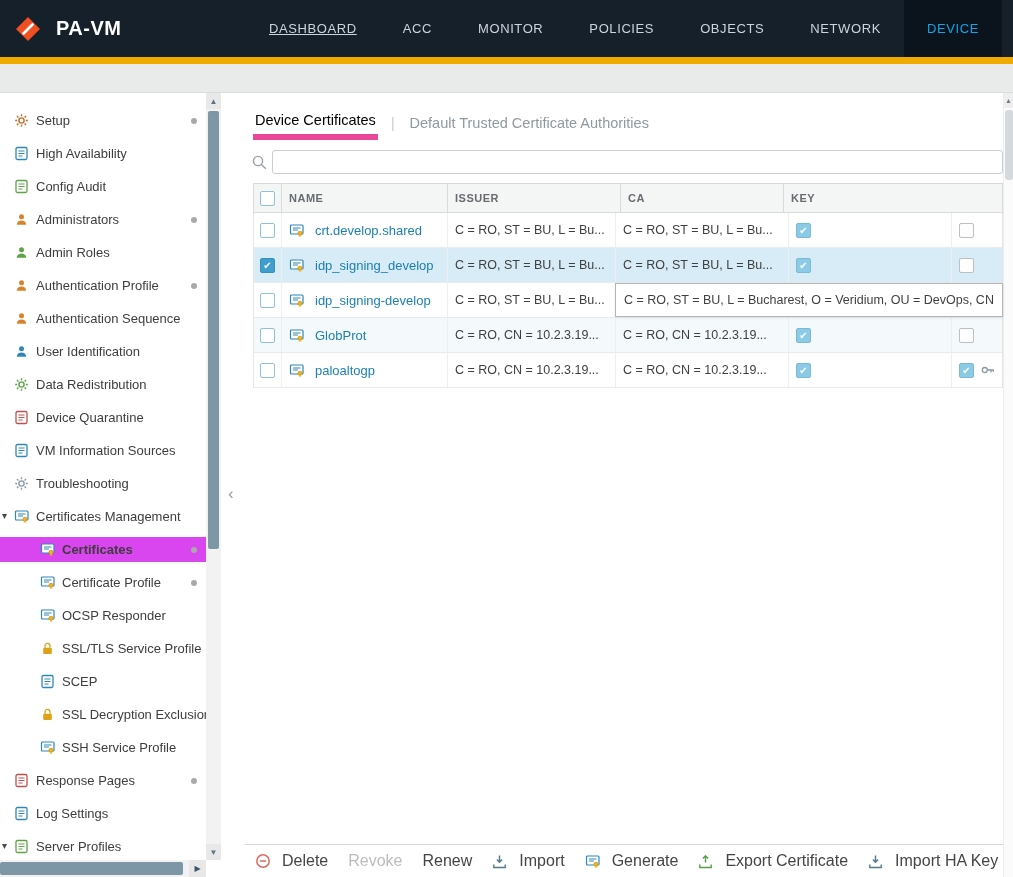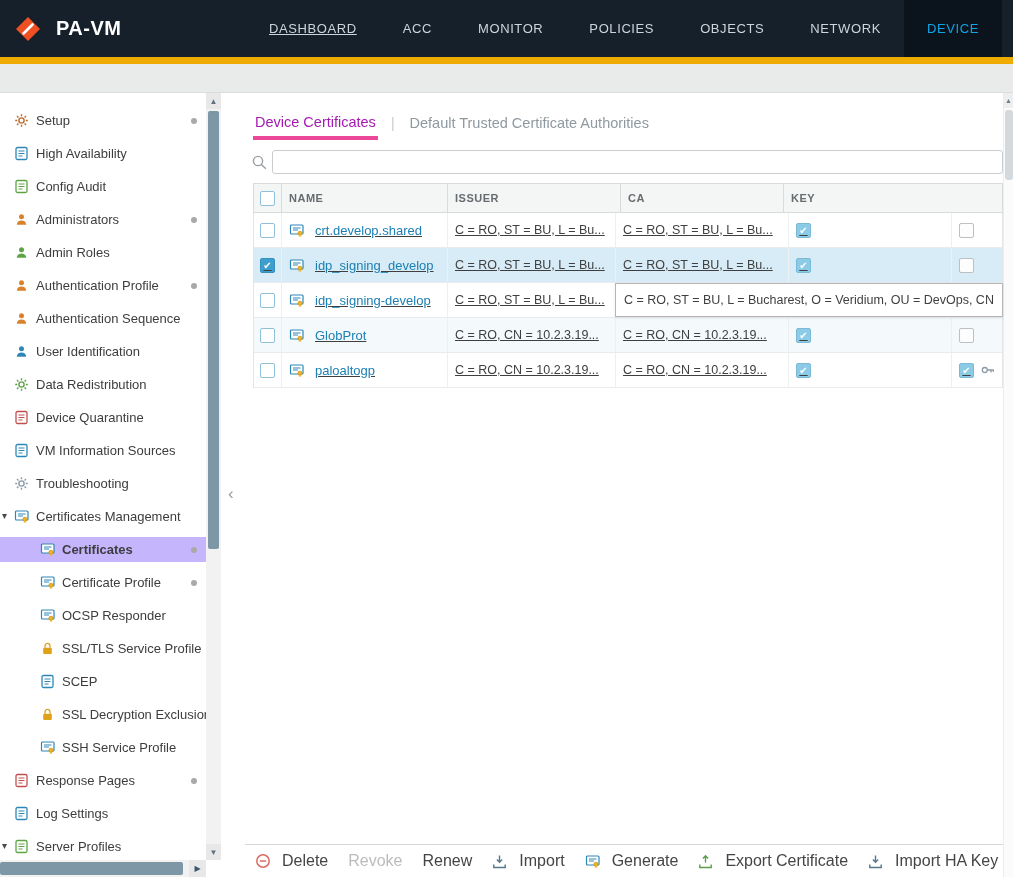--- a/index.html
+++ b/index.html
@@ -24,40 +24,40 @@
   .sidebar { position:absolute; top:93px; left:0; width:245px; height:784px; background:#fff; overflow:hidden; }
   .tree { position:absolute; top:7px; left:0; width:206px; }
   .tree-item { height:25px; display:flex; align-items:center; position:relative;
     font-size:13px; color:#3d3d3d; white-space:nowrap; overflow:hidden; cursor:pointer;margin-top:8px; }
   .tree-item .lbl { overflow:hidden; }
   .level0 { padding-left:14px; }
   .level1 { padding-left:40px; }
   .caret { position:absolute; left:2px; top:6px; font-size:10px; color:#4a4a4a; }
   .icn { width:17px; flex:none; display:inline-flex; align-items:center; margin-right:5px; }
   .dot { position:absolute; right:9px; top:10px; width:6px; height:6px; border-radius:50%; background:#a9a9a9; }
-  .tree-item.selected { background:#c4b5fd; font-weight:bold; }
+  .tree-item.selected { background:#d946ef; font-weight:bold; }
 
   .vscroll { position:absolute; top:0; right:24px; width:15px; height:767px; background:#f2f2f2; }
   .vs-btn { height:16px; display:flex; align-items:center; justify-content:center;
     font-size:8px; color:#5d7382; background:#e8e8e8; cursor:pointer; }
   .vs-btn.bottom { position:absolute; bottom:0; left:0; width:100%; }
   .vs-thumb { position:absolute; top:18px; left:2px; width:11px; height:438px;
     background:#7e97a7; border-radius:2px; cursor:pointer; }
   .hscroll { position:absolute; bottom:0; left:0; width:206px; height:17px; background:#f2f2f2; }
   .hs-thumb { position:absolute; left:0; top:2px; height:13px; width:183px; background:#7e97a7; border-radius:2px; }
   .hs-btn { position:absolute; right:0; top:0; width:17px; height:17px; display:flex;
     align-items:center; justify-content:center; font-size:8px; color:#39576b; background:#e8e8e8; cursor:pointer; }
   .splitter-chevron { position:absolute; top:392px; left:228px; font-size:17px;
     color:#9a9a9a; cursor:pointer; line-height:1; }
 
   
   .main { position:absolute; top:93px; left:245px; width:758px; height:784px; background:#fff; }
   .tabs-row { display:flex; align-items:flex-end; gap:13px; padding:13px 0 0 8px; height:47px; }
   .tab { font-size:14.5px; color:#8f99a0; padding:0 2px 9px 2px; cursor:pointer; }
-  .tab.active { color:#a21caf; border-bottom:4px solid #ec4899; padding-bottom:6px; }
+  .tab.active { color:#000000; border-bottom:6px solid #ec4899; padding-bottom:6px; }
   .tab-sep { color:#c6cbd0; padding-bottom:9px; font-size:14px; }
 
   .search-row { display:flex; align-items:center; margin:9px 0 0 6px; height:26px; }
   .search-icn { width:21px; flex:none; display:flex; }
   .search-input { flex:1; height:24px; border:1px solid #c9cdd0; border-radius:3px;
     padding:0 8px; font-size:13px; font-family:inherit; color:#333; outline:none; }
 
   .table-wrap { position:relative; margin:8px 0 0 8px; width:750px; font-size:12.5px; color:#3f3f3f; }
   .thead { display:flex; height:30px; background:#f4f5f5; border:1px solid #d8dadb; }
   .tcell { display:flex; align-items:center; padding:0 7px; overflow:hidden; white-space:nowrap; }
@@ -66,21 +66,21 @@
   .c-sel { width:28px; flex:none; padding:0 0 0 6px; }
   .c-name { width:166px; flex:none; }
   .c-subj { width:168px; flex:none; }
   .c-iss { width:173px; flex:none; }
   .c-ca { width:163px; flex:none; }
   .c-key { flex:1; min-width:0; }
   .trow { display:flex; height:35px; background:#fff; cursor:pointer;
     border-bottom:1px solid #e9ecee; border-left:1px solid #e3e5e7; border-right:1px solid #e3e5e7; }
   .trow:nth-child(even) { background:#f4f9fb; }
   .trow.selected { background:#d7ecf6; }
-  .trow .tcell { border-right:1px solid #edf0f1;text-decoration:underline; }
+  .trow .tcell { border-right:1px solid #edf0f1; }
   .trow .tcell:last-child { border-right:none; }
   .namelink { color:#1b7fb4; margin-left:4px; font-size:13px; }
   .cb { width:15px; height:15px; border-radius:2px; flex:none; display:inline-flex;
     align-items:center; justify-content:center; }
   .cb-unsel { background:#fff; border:1px solid #8fc1da; }
   .cb-checked { background:#3e9ecd; border:1px solid #3590bd; }
   .cb-checked::after { content:"✔"; color:#fff; font-size:10px; }
   .cb-soft { background:#8ccbe6; border:1px solid #7cb9d6; }
   .cb-soft::after { content:"✔"; color:#fff; font-size:10px; }
   .cb-off { background:#fdfdfd; border:1px solid #bcc0c2; }

